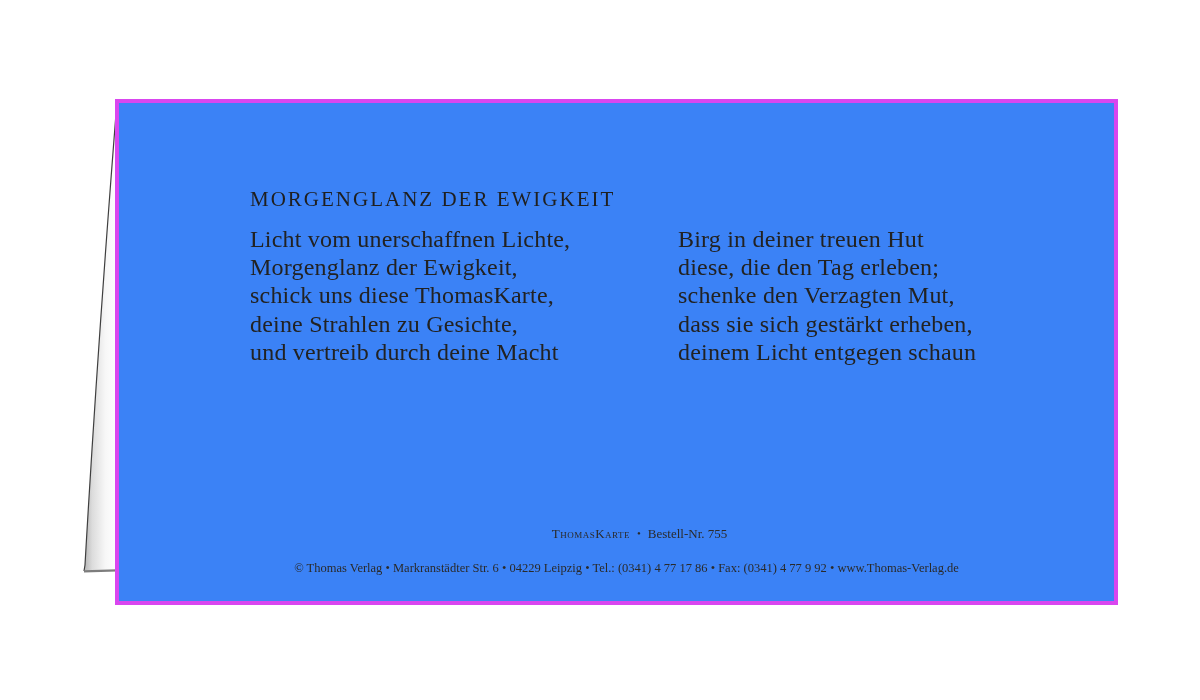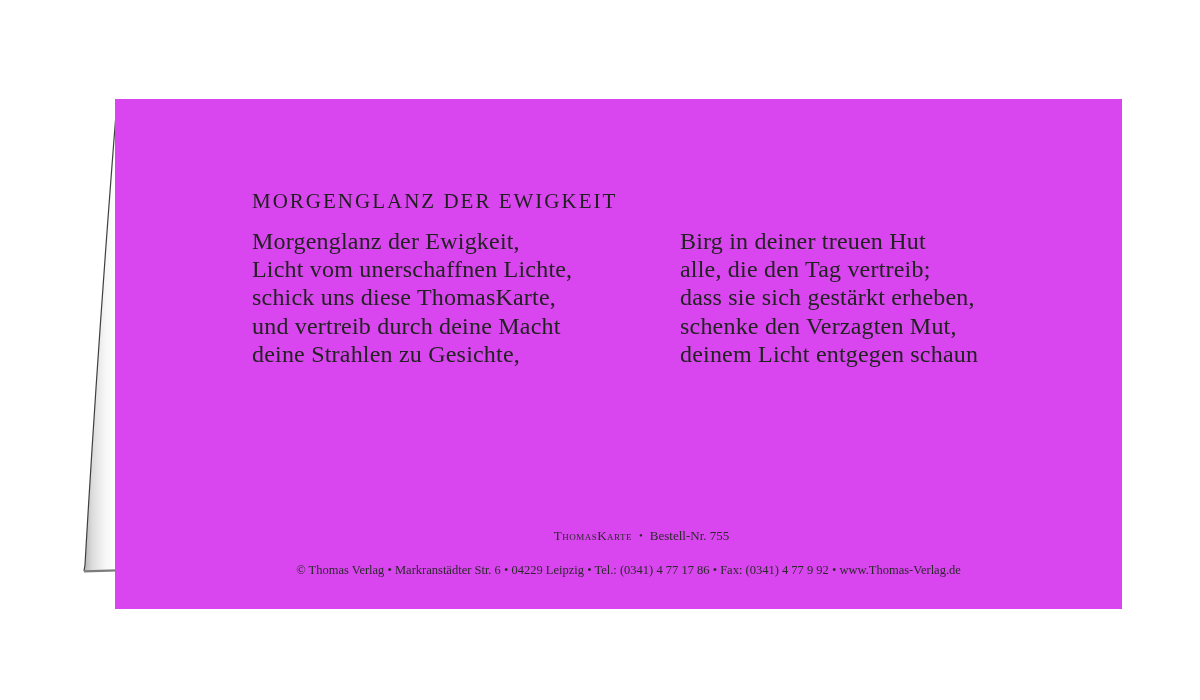--- a/index.html
+++ b/index.html
@@ -17,22 +17,22 @@
     height: 700px;
     background: #ffffff;
   }
   
   .card {
     position: absolute;
     left: 115px;
     top: 99px;
     width: 995px;   
     height: 498px;
-    border: 6px solid #d946ef;
-    background: #d946ef;
+    border: 4px solid #d946ef;
+    background: #3b82f6;
     box-sizing: content-box;
   }
   
   .fold-svg {
     position: absolute;
     left: 75px;
     top: 95px;
     width: 50px;
     height: 485px;
     display: block;
@@ -105,32 +105,32 @@
     <path d="M42,6 Q22,260 10,470 L9,476 L42,476 Z" fill="url(#foldgrad)"></path>
     <path d="M42,6 Q22,260 10,470 L9,476" fill="none" stroke="#3f3f3f" stroke-width="1.2"></path>
     <path d="M9,476.3 L42,475.3" fill="none" stroke="#7d7d7d" stroke-width="2.2"></path>
   </svg>
 
   <div class="card">
 
     <div class="card-title">MORGENGLANZ DER EWIGKEIT</div>
 
     <div class="verse-col col-left">
+      <span class="verse-line">Licht vom unerschaffnen Lichte,</span>
       <span class="verse-line">Morgenglanz der Ewigkeit,</span>
-      <span class="verse-line">Licht vom unerschaffnen Lichte,</span>
       <span class="verse-line">schick uns diese ThomasKarte,</span>
+      <span class="verse-line">deine Strahlen zu Gesichte,</span>
       <span class="verse-line">und vertreib durch deine Macht</span>
-      <span class="verse-line">deine Strahlen zu Gesichte,</span>
     </div>
 
     <div class="verse-col col-right">
       <span class="verse-line">Birg in deiner treuen Hut</span>
-      <span class="verse-line">alle, die den Tag vertreib;</span>
+      <span class="verse-line">diese, die den Tag erleben;</span>
+      <span class="verse-line">schenke den Verzagten Mut,</span>
       <span class="verse-line">dass sie sich gestärkt erheben,</span>
-      <span class="verse-line">schenke den Verzagten Mut,</span>
       <span class="verse-line">deinem Licht entgegen schaun</span>
     </div>
 
     <div class="card-footer">
       <span class="footer-line brand-line">
         <span class="brand-name">ThomasKarte</span><span class="bullet-sep">•</span><span>Bestell-Nr. 755</span>
       </span>
       <span class="footer-line">© Thomas Verlag • Markranstädter Str. 6 • 04229 Leipzig • Tel.: (0341) 4 77 17 86 • Fax: (0341) 4 77 9 92 • www.Thomas-Verlag.de</span>
     </div>
 

